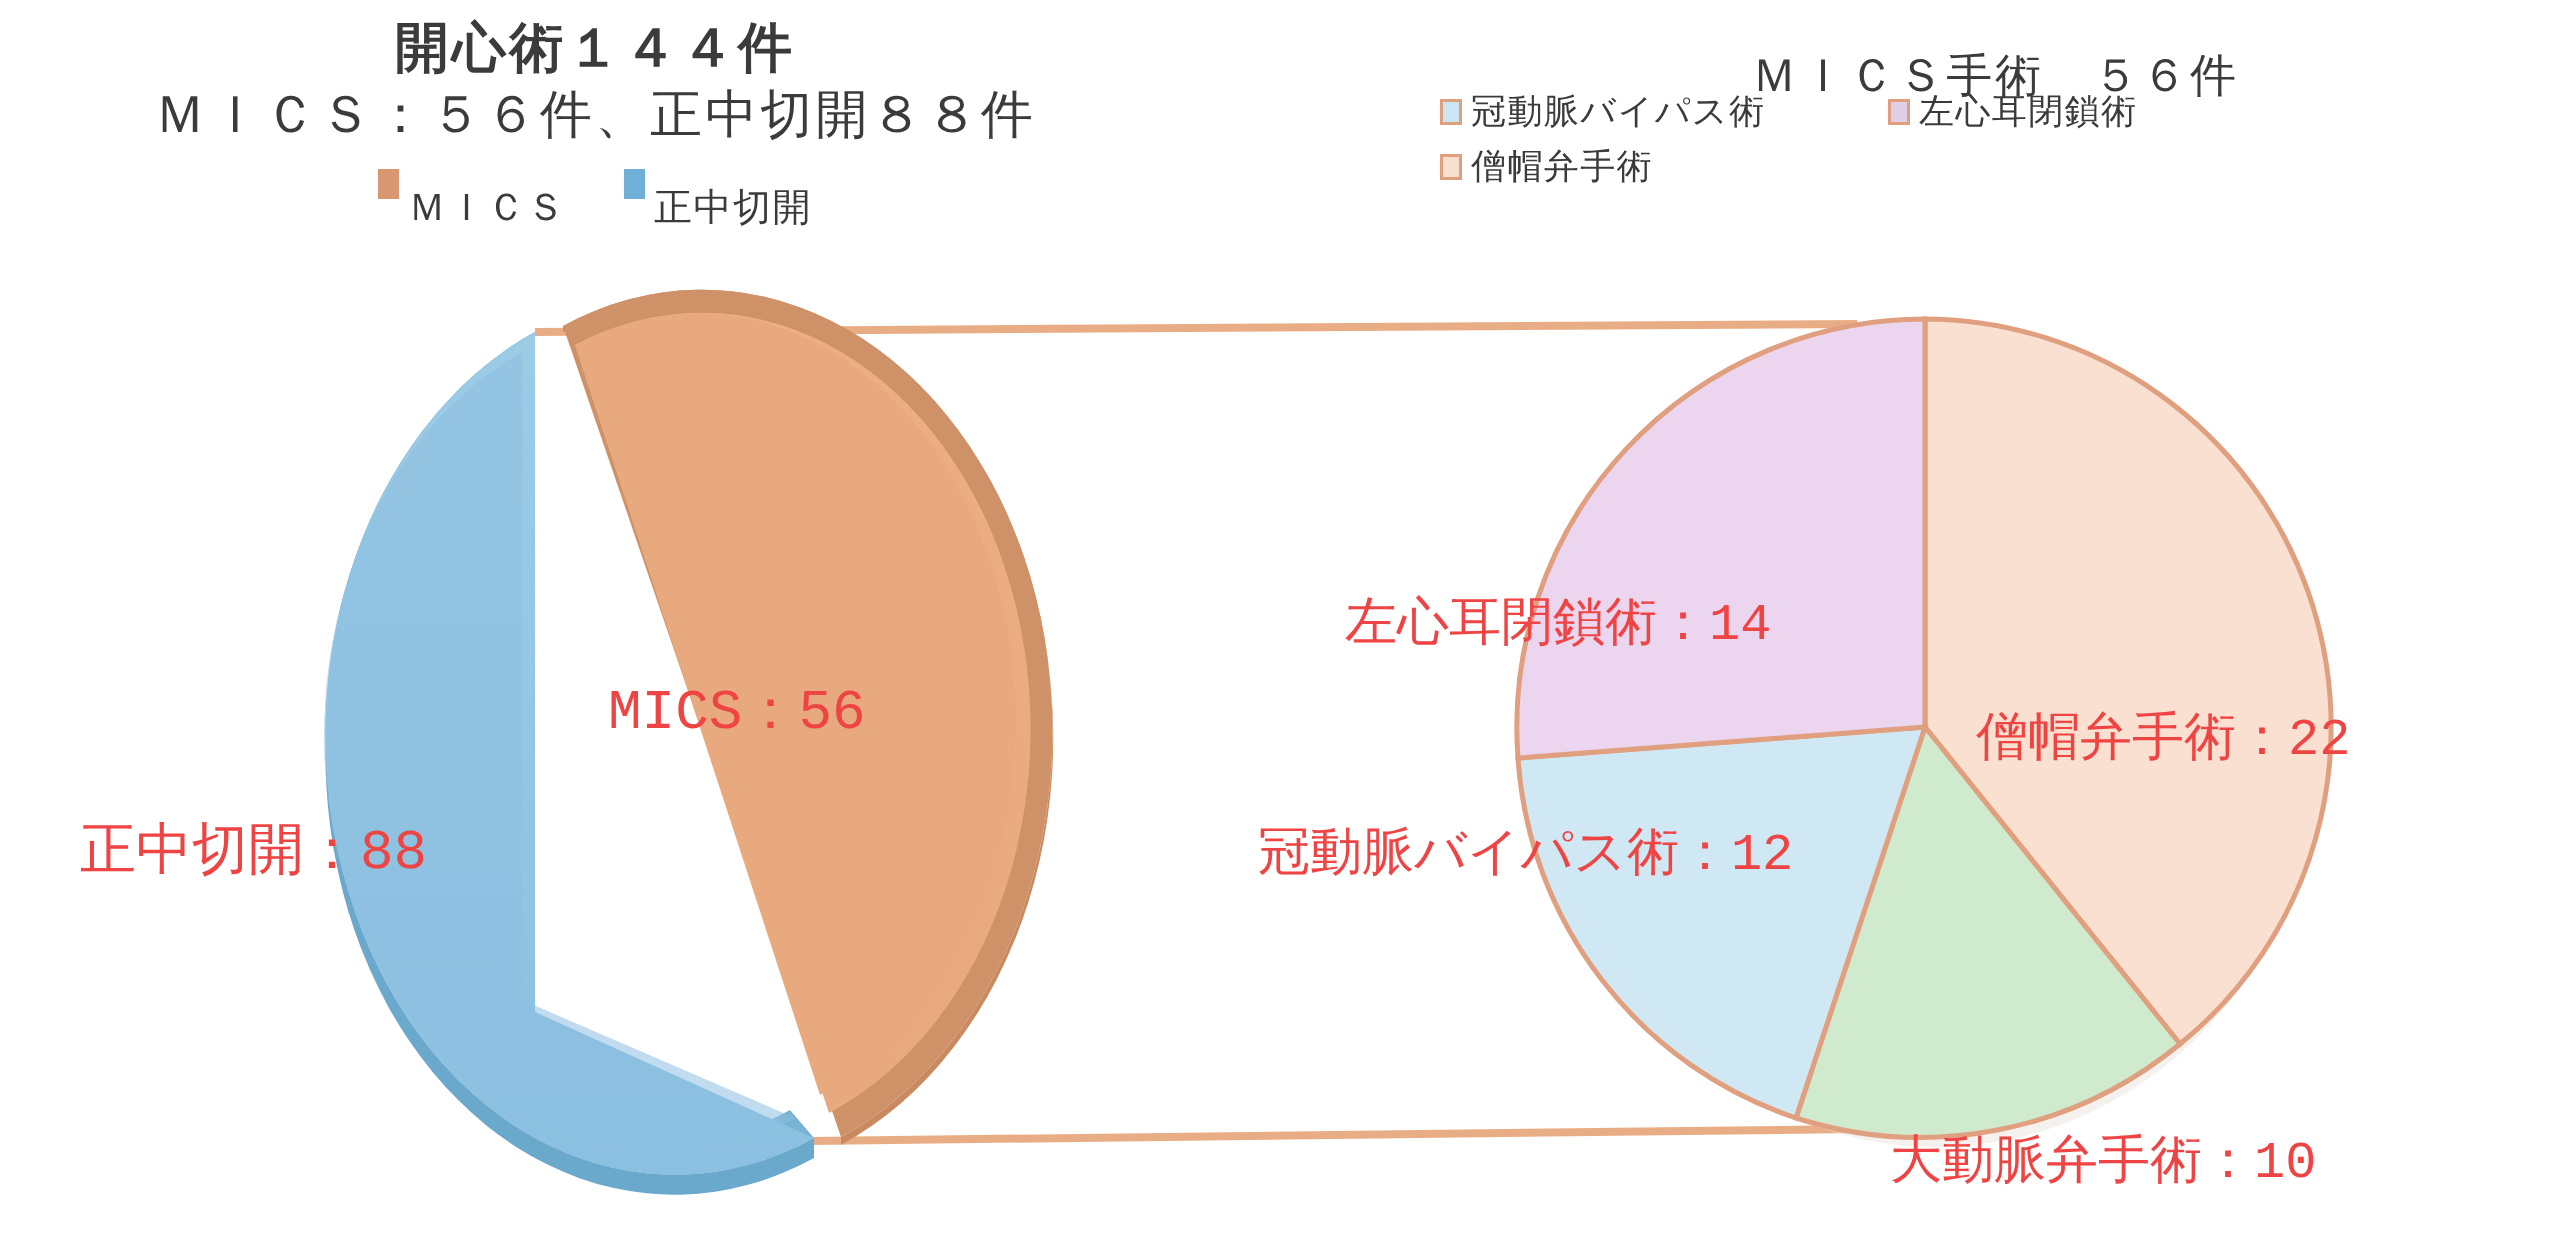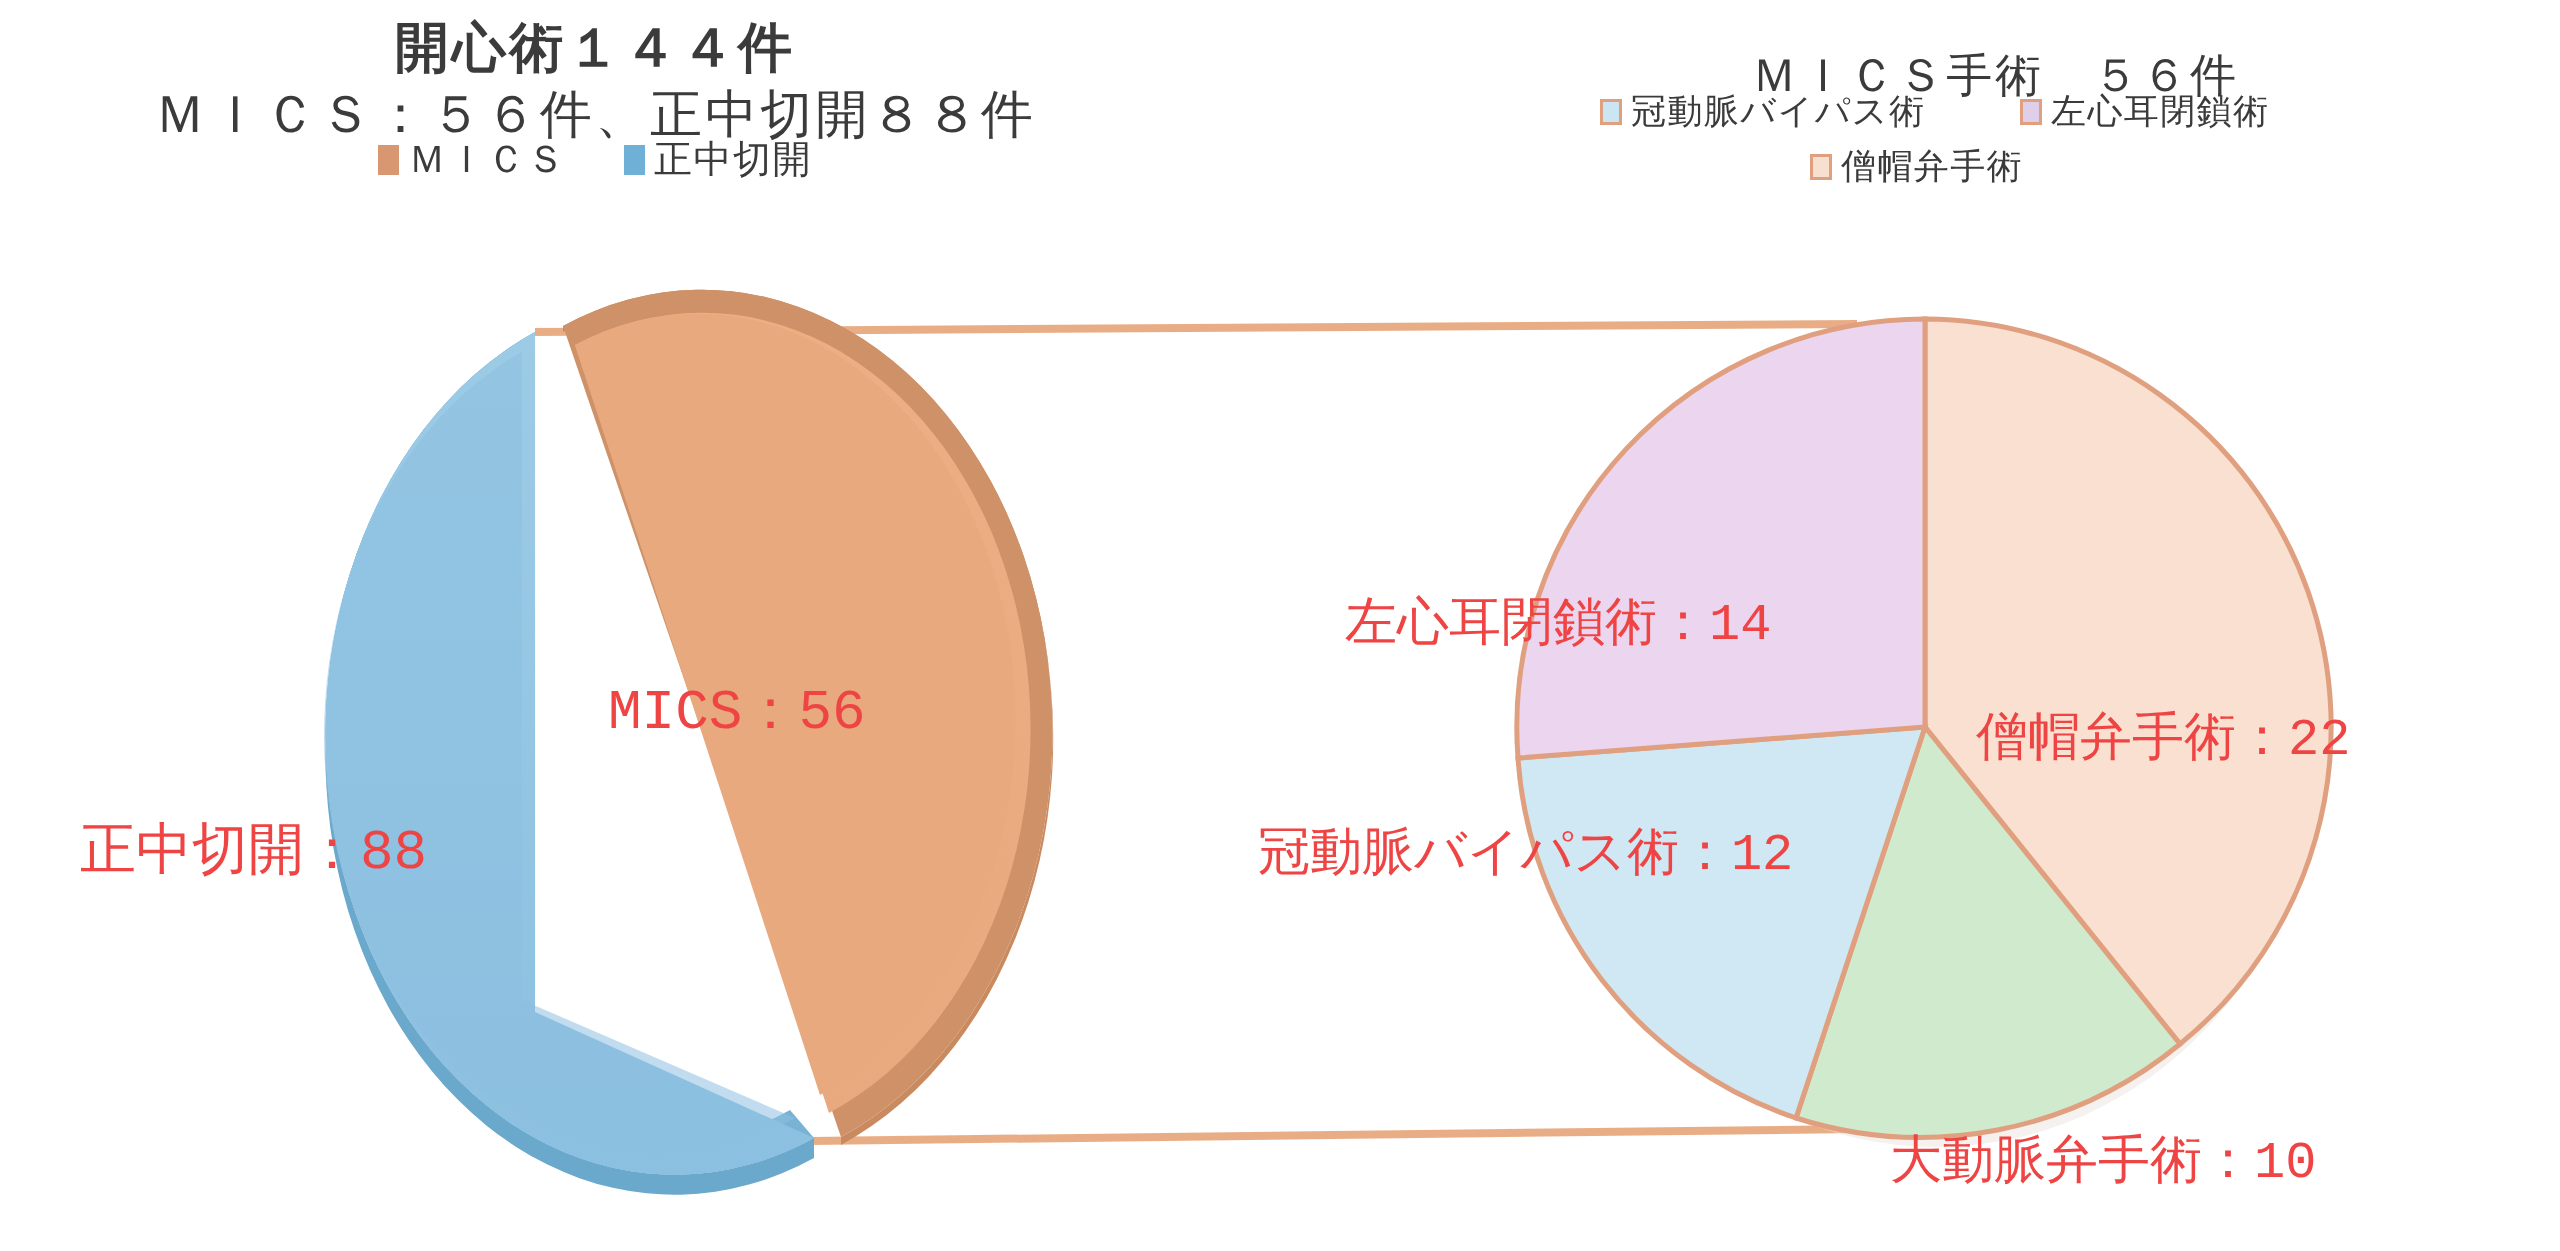--- a/index.html
+++ b/index.html
@@ -69,30 +69,30 @@
     color: #3b3b3b;
     letter-spacing: 0.04em;
   }
 
   #left-legend {
     left: 0; top: 134px; width: 1190px;
     gap: 58px;
     font-size: 38px;
   }
   #left-legend .swatch { width: 21px; height: 30px; }
-  #left-legend .legend-label { font-size: 38px; }
+  #left-legend .legend-label { font-size: 38px; margin-top: 48px; }
 
   #right-legend {
     left: 1440px; top: 88px; width: 1120px;
     display: block;
   }
   #right-legend .rl-row {
     display: flex;
-    justify-content: center;
-    gap: 40px;
+    justify-content: flex-start;
+    gap: 68px;
     margin-bottom: 8px;
   }
   #right-legend .legend-item { width: 380px; }
   #right-legend .swatch {
     width: 22px; height: 26px;
     border: 3px solid #e0a080;
   }
   #right-legend .legend-label { font-size: 35px; }
 
   

